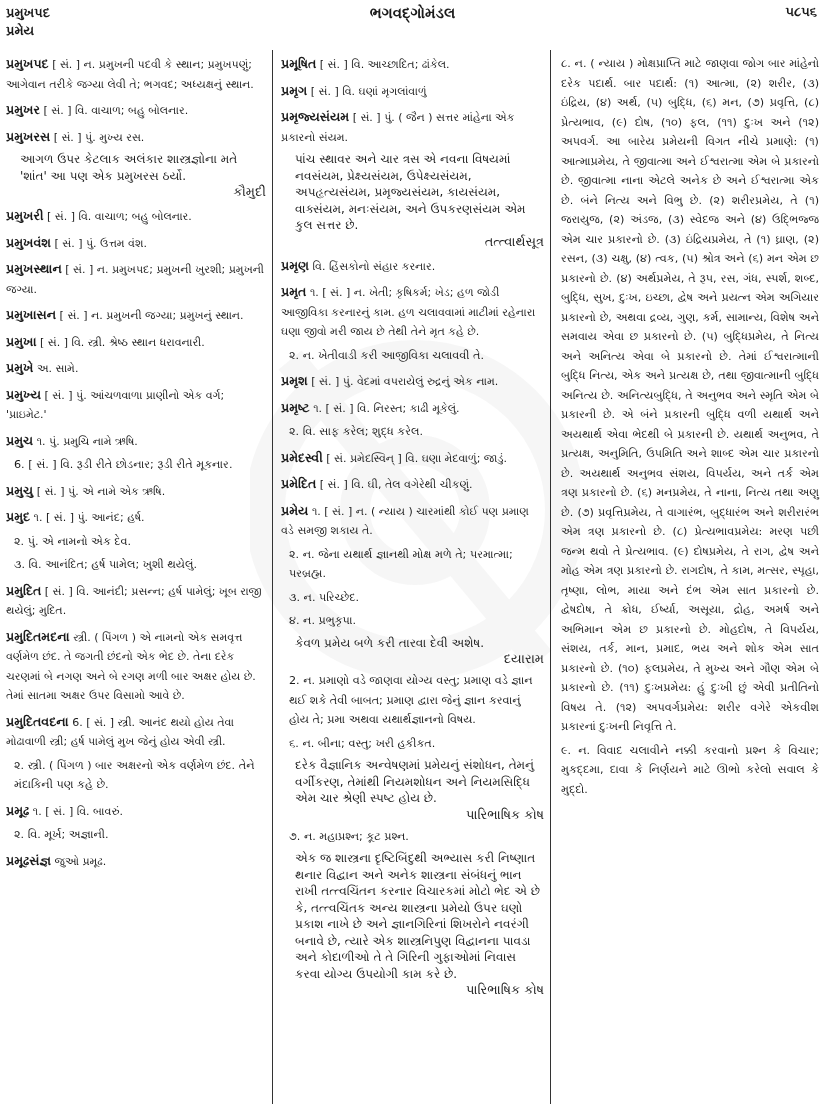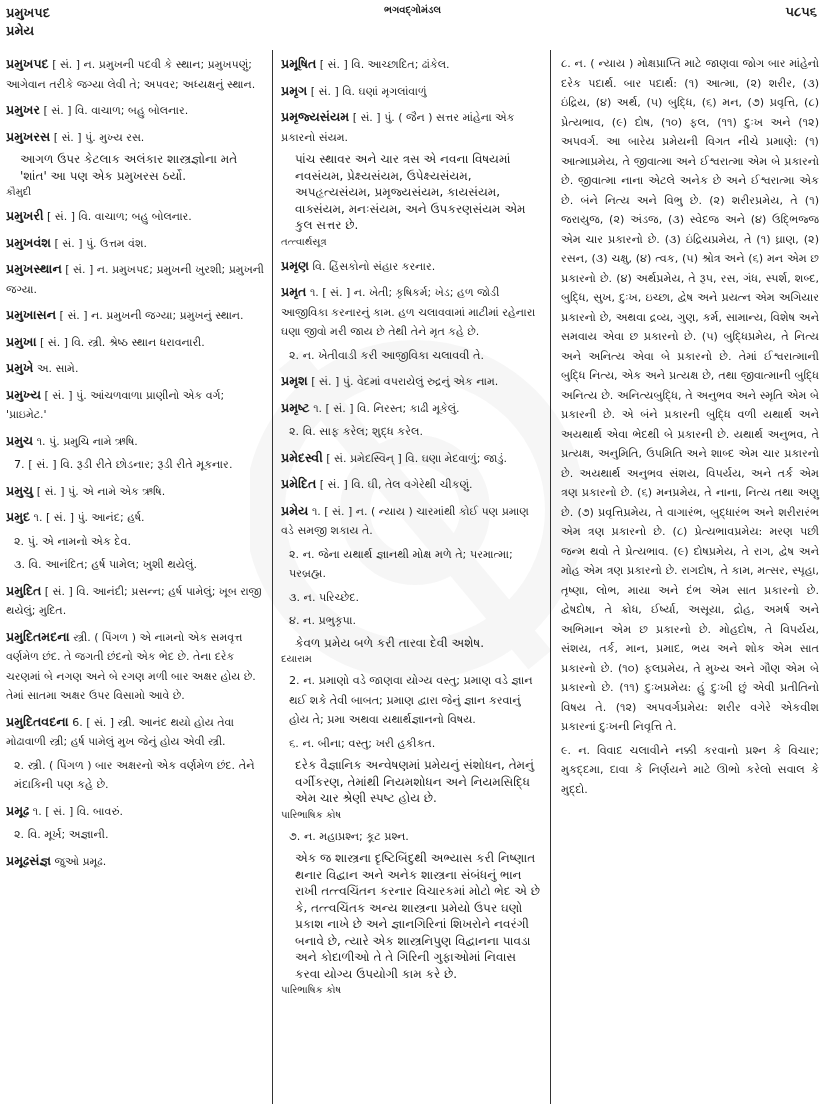--- a/index.html
+++ b/index.html
@@ -9,36 +9,36 @@
     color:#1a1a1a;
   }
   .watermark {
     position:absolute; left:250px; top:300px; width:330px; height:420px;
     pointer-events:none; opacity:0.07;
   }
   .header {
     position:absolute; left:0; top:0; width:825px; height:56px;
   }
   .hdr-left { position:absolute; left:6px; top:4px; font-size:13px; font-weight:bold; line-height:18px; }
-  .hdr-center { position:absolute; left:0; width:825px; top:4px; text-align:center; font-size:10px; font-weight:bold; }
+  .hdr-center { position:absolute; left:0; width:825px; top:4px; text-align:center; font-size:15px; font-weight:bold; }
   .hdr-right { position:absolute; right:8px; top:4px; font-size:13px; font-weight:bold;text-align:center; }
   .columns {
     position:absolute; left:0; top:50px; width:825px; height:1054px;
     display:flex;
   }
   .col { box-sizing:border-box; overflow:hidden; padding:4px 6px 0 6px; font-size:11.2px; line-height:19.5px; }
   .col1 { width:273px; border-right:1.5px solid #333; }
   .col2 { width:278px; border-right:1.5px solid #333; padding-left:8px; }
   .col3 { width:274px; padding-left:10px; text-align:justify; }
   .entry { margin:0 0 6px 0; }
   .hw { font-weight:bold; font-size:12.6px; }
   .tag { font-size:11px; }
   .sense { padding-left:8px; margin:0 0 4px 0; }
   .quote { font-size:12px; line-height:16.5px; padding-left:14px; margin:0; }
-  .source { font-size:10px; text-align:left; line-height:16px; margin:0 0 4px 0; }
+  .source { font-size:13px; text-align:right; line-height:16px; margin:0 0 4px 0; }
   .para { margin:0 0 4px 0; }
 </style>
 </head>
 <body>
 
 <svg class="watermark" viewBox="0 0 330 420">
   <circle cx="165" cy="210" r="150" fill="none" stroke="#888" stroke-width="40"></circle>
   <circle cx="165" cy="210" r="60" fill="none" stroke="#888" stroke-width="30"></circle>
   <path d="M40 60 L290 360" stroke="#888" stroke-width="30"></path>
 </svg>
@@ -48,21 +48,21 @@
     <div>પ્રમુખપદ</div>
     <div>પ્રમેય</div>
   </div>
   <div class="hdr-center">ભગવદ્ગોમંડલ</div>
   <div class="hdr-right">૫૮૫૬</div>
 </div>
 
 <div class="columns">
   <div class="col col1" id="col1">
       <div class="entry">
-        <div class="para"><span class="hw">પ્રમુખપદ</span><span class="tag"> [ સં. ] ન. પ્રમુખની પદવી કે સ્થાન; પ્રમુખપણું; આગેવાન તરીકે જગ્યા લેવી તે; અપવર; અધ્યક્ષનું સ્થાન.</span></div>
+        <div class="para"><span class="hw">પ્રમુખપદ</span><span class="tag"> [ સં. ] ન. પ્રમુખની પદવી કે સ્થાન; પ્રમુખપણું; આગેવાન તરીકે જગ્યા લેવી તે; ભગવદ; અધ્યક્ષનું સ્થાન.</span></div>
       </div>
       <div class="entry">
         <div class="para"><span class="hw">પ્રમુખર</span><span class="tag"> [ સં. ] વિ. વાચાળ; બહુ બોલનાર.</span></div>
       </div>
       <div class="entry">
         <div class="para"><span class="hw">પ્રમુખરસ</span><span class="tag"> [ સં. ] પું. મુખ્ય રસ.</span></div>
         <div class="quote">આગળ ઉપર કેટલાક અલંકાર શાસ્ત્રજ્ઞોના મતે 'શાંત' આ પણ એક પ્રમુખરસ ઠર્યો.</div>
         <div class="source">કૌમુદી</div>
       </div>
       <div class="entry">
@@ -81,21 +81,21 @@
         <div class="para"><span class="hw">પ્રમુખા</span><span class="tag"> [ સં. ] વિ. સ્ત્રી. શ્રેષ્ઠ સ્થાન ધરાવનારી.</span></div>
       </div>
       <div class="entry">
         <div class="para"><span class="hw">પ્રમુખે</span><span class="tag"> અ. સામે.</span></div>
       </div>
       <div class="entry">
         <div class="para"><span class="hw">પ્રમુખ્ય</span><span class="tag"> [ સં. ] પું. આંચળવાળા પ્રાણીનો એક વર્ગ; 'પ્રાઇમેટ.'</span></div>
       </div>
       <div class="entry">
         <div class="para"><span class="hw">પ્રમુચ</span><span class="tag"> ૧. પું. પ્રમુચિ નામે ઋષિ.</span></div>
-        <div class="sense">7. [ સં. ] વિ. રૂડી રીતે છોડનાર; રૂડી રીતે મૂકનાર.</div>
+        <div class="sense">6. [ સં. ] વિ. રૂડી રીતે છોડનાર; રૂડી રીતે મૂકનાર.</div>
       </div>
       <div class="entry">
         <div class="para"><span class="hw">પ્રમુચુ</span><span class="tag"> [ સં. ] પું. એ નામે એક ઋષિ.</span></div>
       </div>
       <div class="entry">
         <div class="para"><span class="hw">પ્રમુદ</span><span class="tag"> ૧. [ સં. ] પું. આનંદ; હર્ષ.</span></div>
         <div class="sense">૨. પું. એ નામનો એક દેવ.</div>
         <div class="sense">૩. વિ. આનંદિત; હર્ષ પામેલ; ખુશી થયેલું.</div>
       </div>
       <div class="entry">

